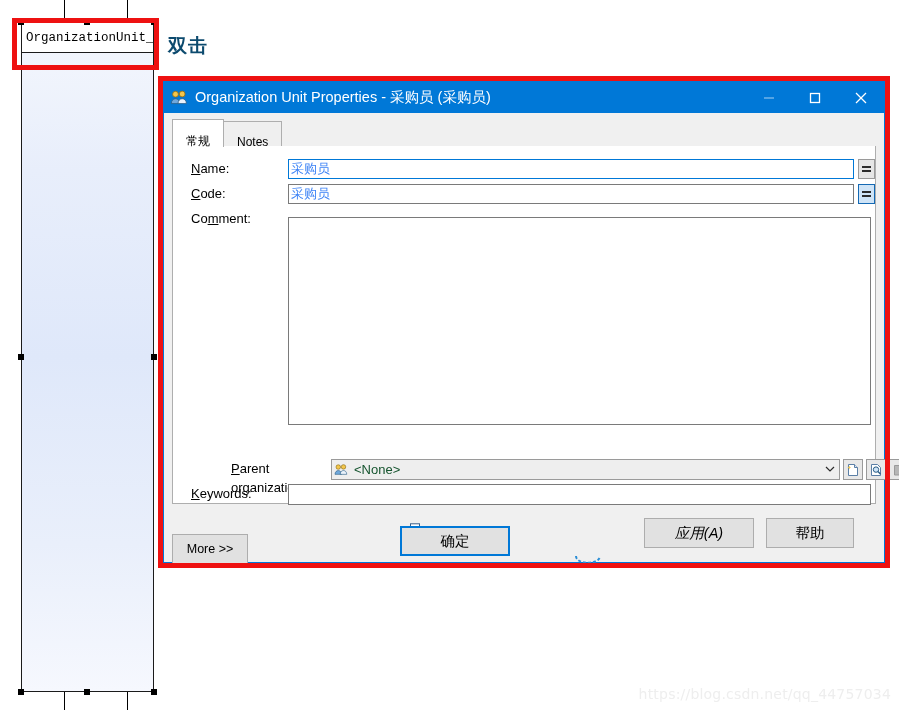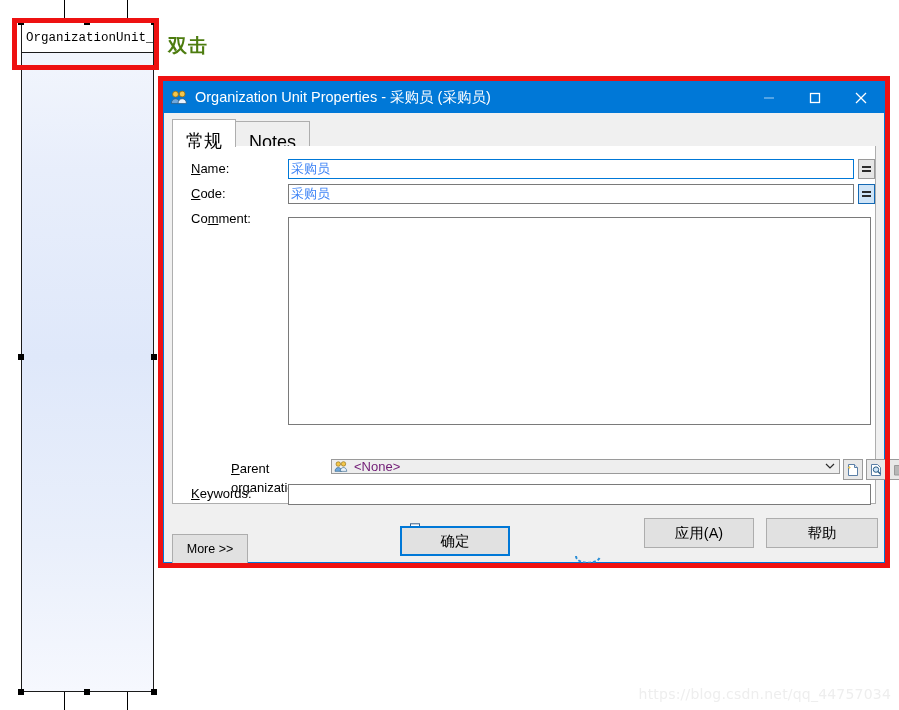--- a/index.html
+++ b/index.html
@@ -73,21 +73,21 @@
     box-sizing: border-box;
     pointer-events: none;
   }
   #anno-text-double-click {
     position: absolute;
     left: 168px;
     top: 33px;
     font-family: "DejaVu Sans", sans-serif;
     font-size: 19px;
     font-weight: bold;
-    color: #4d7c0f;
+    color: #0c4a6e;
     letter-spacing: 1px;
   }
 
   
   #anno-box-dialog {
     position: absolute;
     left: 158px; top: 76px;
     width: 732px; height: 492px;
     border: 5px solid #ee1111;
     box-sizing: border-box;
@@ -164,21 +164,21 @@
     right: 8px;
     height: 27px;
     border-bottom: 1px solid #aeaeae;
     display: flex;
     align-items: flex-end;
   }
   .tab {
     height: 26px;
     line-height: 25px;
     padding: 8px 13px;
-    font-size: 18px;
+    font-size: 12px;
     color: #000000;
     border: 1px solid #aeaeae;
     border-bottom: none;
     background: #efefef;
     box-sizing: border-box;
     position: relative;
     top: 1px;
     margin-right: -1px;
   }
   .tab.active {
@@ -267,28 +267,28 @@
     left: 115px;
     top: 71px;
     width: 583px;
     height: 208px;
     box-sizing: border-box;
     border: 1px solid #7a7a7a;
     background: #ffffff;
   }
 
   .combo {
-    height: 15px;
+    height: 21px;
     box-sizing: border-box;
     border: 1px solid #9a9a9a;
     background: #ffffff;
     display: flex;
     align-items: center;
     font-size: 13px;
-    color: #701a75;
+    color: #14532d;
   }
   .combo .cb-text {
     flex: 1 1 auto;
     padding-left: 4px;
     white-space: nowrap;
     overflow: hidden;
   }
   .combo .cb-arrow {
     width: 18px;
     flex: 0 0 18px;
@@ -521,22 +521,22 @@
           </svg>
         </span>
         <span style="margin-left:7px;">
           <svg width="9" height="6" viewBox="0 0 9 6">
               <polygon points="0,0 9,0 4.5,6" fill="#1b1b1b"></polygon>
             </svg>
         </span>
       </div>
 
       <div class="btn default" style="left:236px; width:110px;margin-top:8px;">确定</div>
-      <div class="btn" style="left:480px; width:110px;">应用(A)</div>
-      <div class="btn" style="left:602px; width:112px;">帮助</div>
+      <div class="btn" style="left:480px; width:110px;font-style:italic;">应用(A)</div>
+      <div class="btn" style="left:602px; width:88px;">帮助</div>
     </div>
 
   </div>
 </div>
 
 <div id="resize-arc">
   <svg width="30" height="14" viewBox="0 0 30 14">
     <path d="M3 0 C3 9, 27 9, 27 0" fill="none" stroke="#2a8ed6" stroke-width="2" stroke-dasharray="3,2"></path>
   </svg>
 </div>

